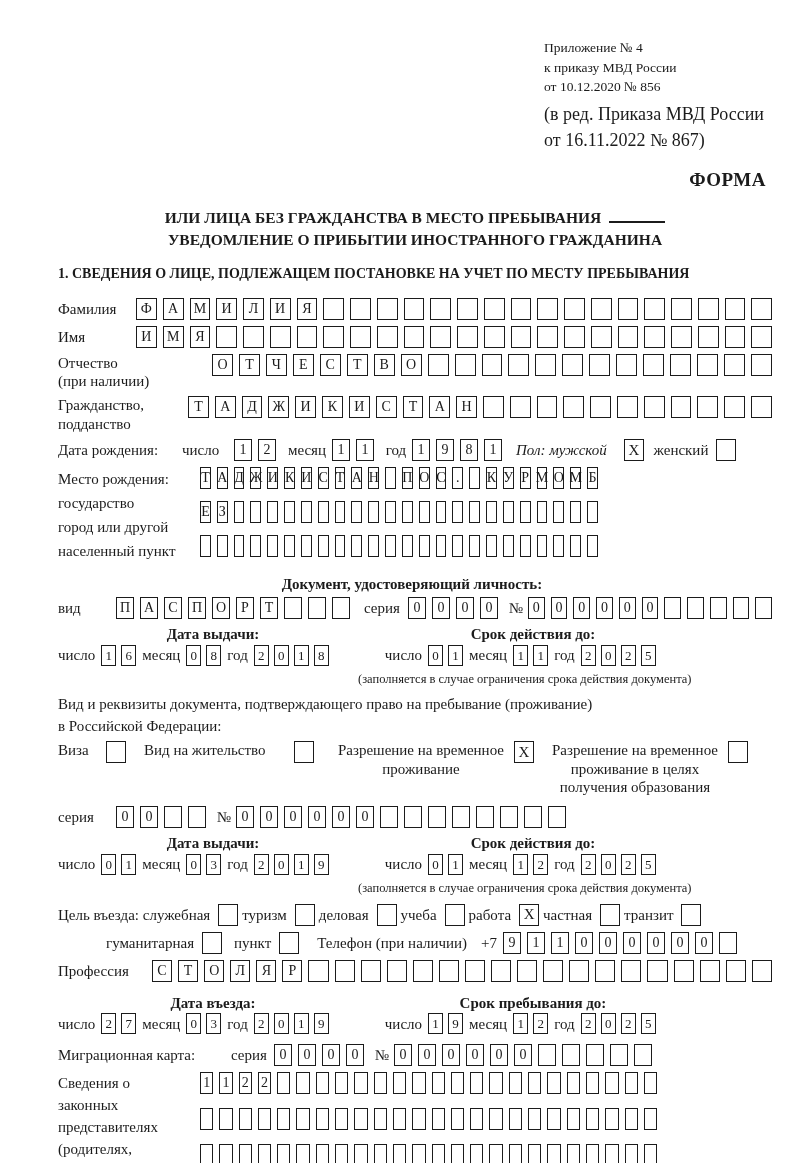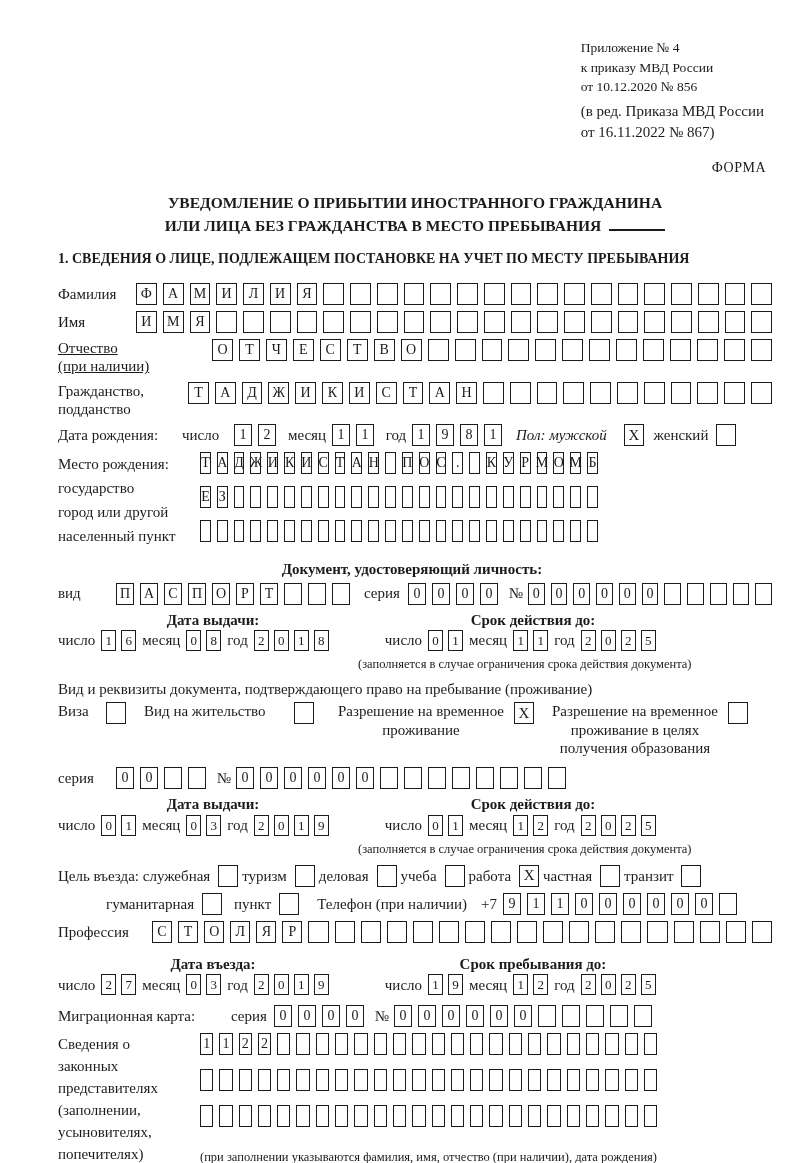--- a/index.html
+++ b/index.html
@@ -3,23 +3,23 @@
 <meta charset="utf-8">
 <style>
   html,body{margin:0;padding:0;}
   body{
     width:800px;height:1163px;overflow:hidden;background:#ffffff;color:#1b1b1b;
     font-family:"Liberation Serif","DejaVu Serif",serif;
   }
   .page{box-sizing:border-box;width:800px;height:1163px;padding:38px 28px 10px 58px;}
   
   .top-note{width:fit-content;margin-left:auto;margin-right:8px;font-size:13.5px;line-height:1.45;}
-  .top-note .small{font-size:15px;}
+  .top-note .small{font-size:18px;}
   .top-note .small.first{margin-top:4px;}
-  .form-label{text-align:right;font-weight:400;font-size:14px;margin:16px 6px 16px 0;letter-spacing:.5px;}
+  .form-label{text-align:right;font-weight:700;font-size:19px;margin:16px 6px 16px 0;letter-spacing:.5px;}
   .title{text-align:center;font-weight:700;font-size:15.5px;line-height:1.45;margin-bottom:14px;}
   .title-underline{display:inline-block;width:56px;border-bottom:2px solid #1b1b1b;height:12px;margin-left:8px;}
   .section-title{font-weight:700;font-size:14px;margin:4px 0 16px;}
   
   .frow{display:flex;align-items:center;margin-bottom:6px;}
   .frow.top{align-items:flex-start;}
   .frow.center{justify-content:center;}
   .lab{font-size:15px;line-height:1.22;white-space:pre-line;flex-shrink:0;padding-right:6px;}
   .lab.tc{text-align:center;padding-right:0;}
   .lab.bold{font-weight:700;}
@@ -51,22 +51,22 @@
 <div class="page">
   <div class="top-note">
     <div>Приложение № 4</div>
     <div>к приказу МВД России</div>
     <div>от 10.12.2020 № 856</div>
     <div class="small first">(в ред. Приказа МВД России</div>
     <div class="small">от 16.11.2022 № 867)</div>
   </div>
   <div class="form-label">ФОРМА</div>
   <div class="title">
+    <div><span>ИЛИ ЛИЦА БЕЗ ГРАЖДАНСТВА В МЕСТО ПРЕБЫВАНИЯ</span><span class="title-underline"></span></div>
     <div>УВЕДОМЛЕНИЕ О ПРИБЫТИИ ИНОСТРАННОГО ГРАЖДАНИНА</div>
-    <div><span>ИЛИ ЛИЦА БЕЗ ГРАЖДАНСТВА В МЕСТО ПРЕБЫВАНИЯ</span><span class="title-underline"></span></div>
   </div>
   <div class="section-title">1. СВЕДЕНИЯ О ЛИЦЕ, ПОДЛЕЖАЩЕМ ПОСТАНОВКЕ НА УЧЕТ ПО МЕСТУ ПРЕБЫВАНИЯ</div>
   <div id="form-root">
       <div class="frow">
         <div class="lab" style="width: 72px;">Фамилия</div>
         <div class="boxes grow">
           <div class="cell">Ф</div>
           <div class="cell">А</div>
           <div class="cell">М</div>
           <div class="cell">И</div>
@@ -115,21 +115,21 @@
           <div class="cell"></div>
           <div class="cell"></div>
           <div class="cell"></div>
           <div class="cell"></div>
           <div class="cell"></div>
           <div class="cell"></div>
           <div class="cell"></div>
         </div>
       </div>
       <div class="frow top">
-        <div class="lab" style="width: 148px; text-decoration: underline;">Отчество
+        <div class="lab" style="width: 148px;">Отчество
 (при наличии)</div>
         <div class="boxes grow">
           <div class="cell">О</div>
           <div class="cell">Т</div>
           <div class="cell">Ч</div>
           <div class="cell">Е</div>
           <div class="cell">С</div>
           <div class="cell">Т</div>
           <div class="cell">В</div>
           <div class="cell">О</div>
@@ -371,20 +371,23 @@
           <div class="cell">5</div>
         </div>
       </div>
       <div class="frow" style="margin-bottom: 8px;">
         <div class="gap" style="width: 300px;"></div>
         <div class="lab note">(заполняется в случае ограничения срока действия документа)</div>
       </div>
       <div class="frow" style="margin-bottom: 4px;">
         <div class="lab">Вид и реквизиты документа, подтверждающего право на пребывание (проживание)</div>
       </div>
+      <div class="frow" style="margin-bottom: 6px;">
+        <div class="lab">в Российской Федерации:</div>
+      </div>
       <div class="frow top" style="margin-bottom: 10px;">
         <div class="lab" style="width: 40px;">Виза</div>
         <div class="check"></div>
         <div class="gap" style="width: 14px;"></div>
         <div class="lab" style="width: 142px;">Вид на жительство</div>
         <div class="check"></div>
         <div class="gap" style="width: 12px;"></div>
         <div class="lab tc" style="width: 182px;">Разрешение на временное
 проживание</div>
         <div class="check">X</div>
@@ -598,21 +601,21 @@
           <div class="cell"></div>
           <div class="cell"></div>
         </div>
       </div>
       <div class="frow" style="margin-top: 2px;">
         <div class="multi tight">
           <div class="mlabel" style="width: 142px;">
             <div class="mline">Сведения о</div>
             <div class="mline">законных</div>
             <div class="mline">представителях</div>
-            <div class="mline">(заполнении,</div>
+            <div class="mline">(родителях,</div>
             <div class="mline">усыновителях,</div>
             <div class="mline">попечителях)</div>
           </div>
           <div class="mrows">
             <div class="boxes grow">
               <div class="cell">1</div>
               <div class="cell">1</div>
               <div class="cell">2</div>
               <div class="cell">2</div>
               <div class="cell"></div>

